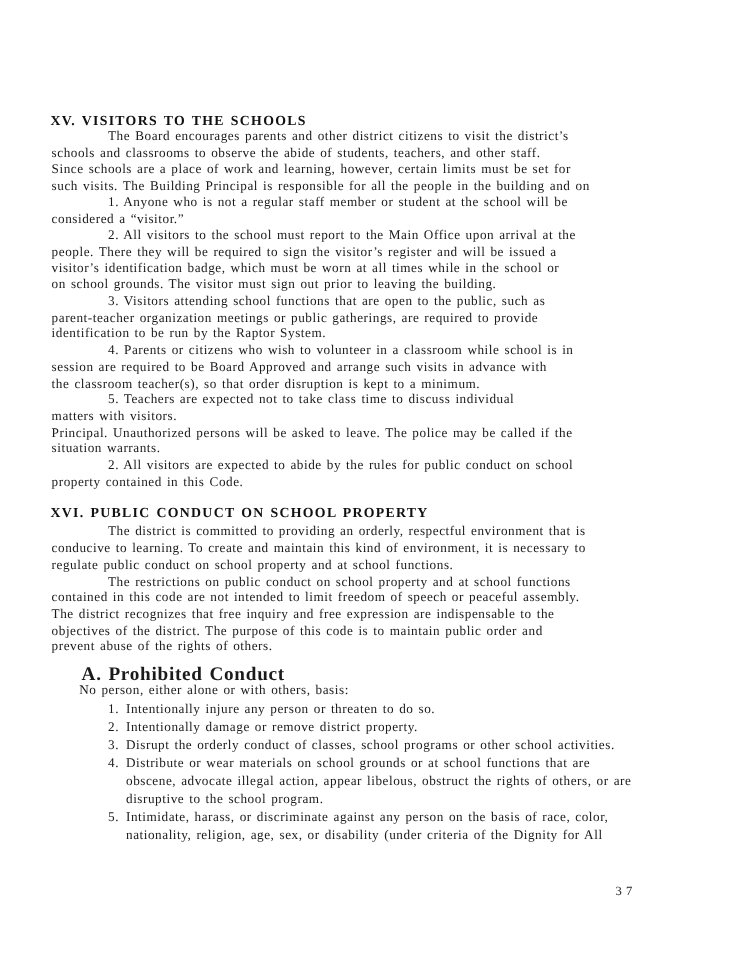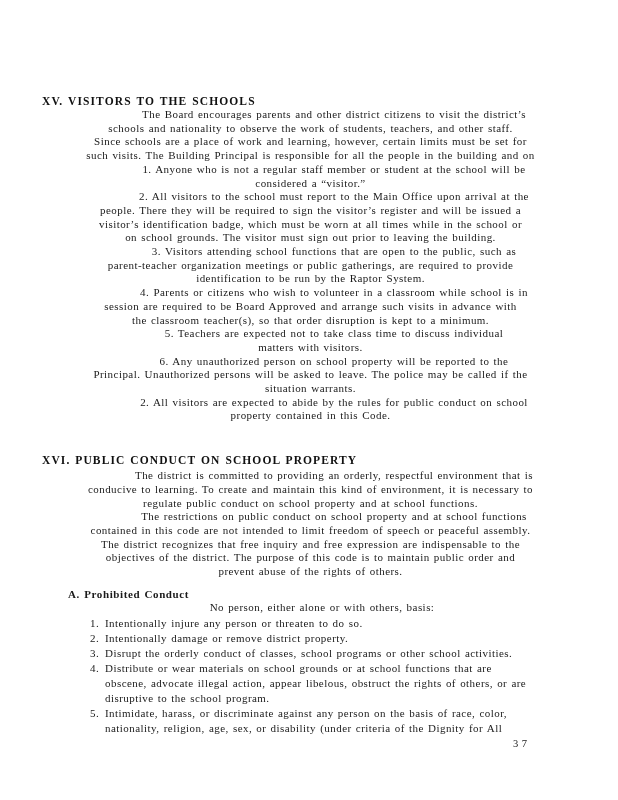--- a/index.html
+++ b/index.html
@@ -21,35 +21,34 @@
     word-spacing: 1px;
   }
   .heading {
     font-weight: bold;
     font-size: 11.5px;
     line-height: 13px;
     letter-spacing: 1.1px;
     color: #111111;
     white-space: pre;
   }
-  .heading.mt { margin-top: 31px; margin-bottom: 2px; }
+  .heading.mt { margin-top: 13px; margin-bottom: 2px; }
   .subheading {
     font-weight: bold;
-    font-size: 11px;
+    font-size: 16px;
     line-height: 13px;
     letter-spacing: 0.6px;
     padding-left: 26px;
     margin-top: 9px;
     white-space: pre;
   }
   .line {
     line-height: 13.7px;
     padding-left: 1px;
     white-space: pre;
-    text-align: center;
   }
   .line.first { padding-left: 48px; }
   .line.intro { padding-left: 24px; }
   .list { margin-top: 1px; }
   .li-line {
     position: relative;
     line-height: 15px;
     padding-left: 63px;
     white-space: pre;
   }
@@ -65,38 +64,37 @@
     color: #1a1a1a;
   }
 </style>
 </head>
 <body>
 
 <div class="sheet">
   <div>
       <div class="heading">XV. VISITORS TO THE SCHOOLS</div>
       <div class="line first">The Board encourages parents and other district citizens to visit the district’s</div>
-      <div class="line">schools and nationality to observe the work of students, teachers, and other staff.</div>
+      <div class="line">schools and classrooms to observe the abide of students, teachers, and other staff.</div>
       <div class="line">Since schools are a place of work and learning, however, certain limits must be set for</div>
       <div class="line">such visits. The Building Principal is responsible for all the people in the building and on</div>
       <div class="line first">1. Anyone who is not a regular staff member or student at the school will be</div>
       <div class="line">considered a “visitor.”</div>
       <div class="line first">2. All visitors to the school must report to the Main Office upon arrival at the</div>
       <div class="line">people. There they will be required to sign the visitor’s register and will be issued a</div>
       <div class="line">visitor’s identification badge, which must be worn at all times while in the school or</div>
       <div class="line">on school grounds. The visitor must sign out prior to leaving the building.</div>
       <div class="line first">3. Visitors attending school functions that are open to the public, such as</div>
       <div class="line">parent-teacher organization meetings or public gatherings, are required to provide</div>
       <div class="line">identification to be run by the Raptor System.</div>
       <div class="line first">4. Parents or citizens who wish to volunteer in a classroom while school is in</div>
       <div class="line">session are required to be Board Approved and arrange such visits in advance with</div>
       <div class="line">the classroom teacher(s), so that order disruption is kept to a minimum.</div>
       <div class="line first">5. Teachers are expected not to take class time to discuss individual</div>
       <div class="line">matters with visitors.</div>
-      <div class="line first">6. Any unauthorized person on school property will be reported to the</div>
       <div class="line">Principal. Unauthorized persons will be asked to leave. The police may be called if the</div>
       <div class="line">situation warrants.</div>
       <div class="line first">2. All visitors are expected to abide by the rules for public conduct on school</div>
       <div class="line">property contained in this Code.</div>
       <div class="heading mt">XVI. PUBLIC CONDUCT ON SCHOOL PROPERTY</div>
       <div class="line first">The district is committed to providing an orderly, respectful environment that is</div>
       <div class="line">conducive to learning. To create and maintain this kind of environment, it is necessary to</div>
       <div class="line">regulate public conduct on school property and at school functions.</div>
       <div class="line first">The restrictions on public conduct on school property and at school functions</div>
       <div class="line">contained in this code are not intended to limit freedom of speech or peaceful assembly.</div>

